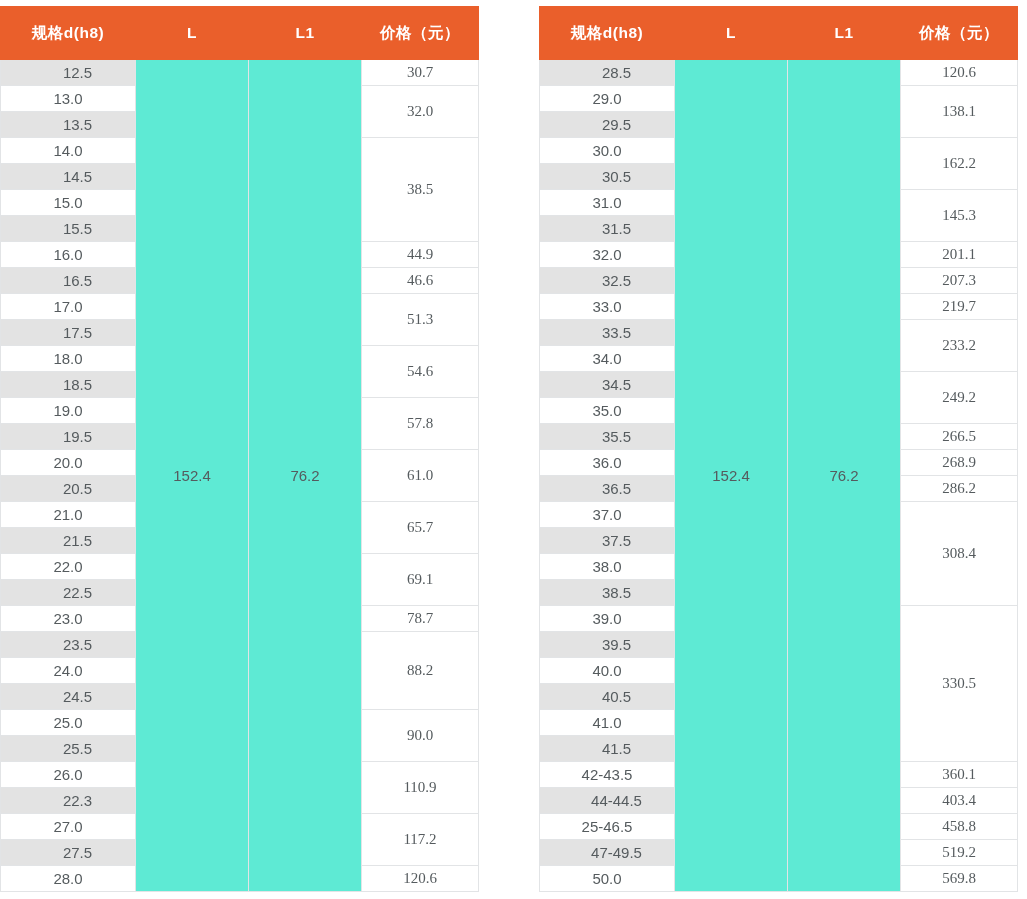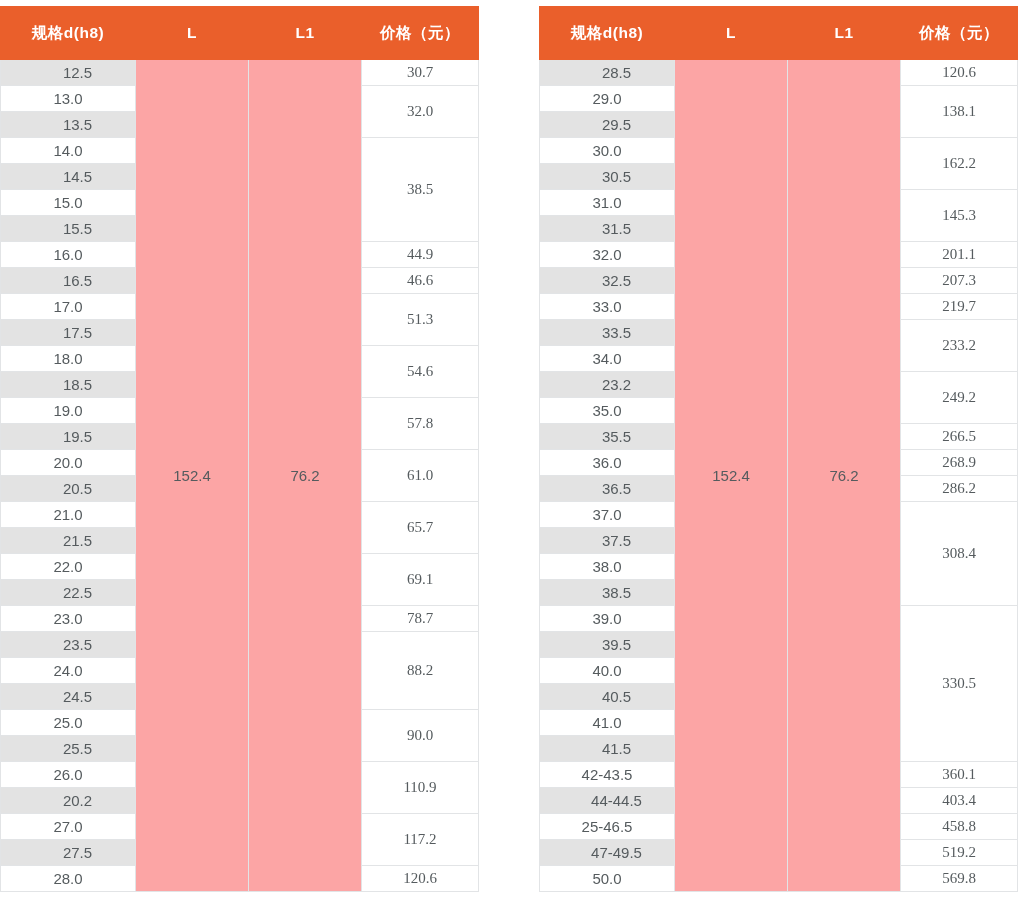--- a/index.html
+++ b/index.html
@@ -38,21 +38,21 @@
     border:1px solid #ea5f2b;
     letter-spacing:0.5px;
   }
   .c-spec{width:135px;}
   .c-l{width:113px;}
   .c-l1{width:113px;}
   .c-price{width:117px;}
   tbody tr{height:26px;}
   td.spec{background:#ffffff;}
   td.spec.alt{background:#e3e3e3;padding-left:19px;}
-  td.merged{background:#fca5a5;}
+  td.merged{background:#5eead4;}
   td.price{background:#ffffff;font-family:Liberation Serif, serif;}
 </style>
 </head>
 <body>
 
 <div class="page">
 
   <table class="pricetable">
     <colgroup>
       <col class="c-spec">
@@ -164,21 +164,21 @@
           <td class="price" rowspan="2">90.0</td>
         </tr>
         <tr>
           <td class="spec alt">25.5</td>
         </tr>
         <tr>
           <td class="spec">26.0</td>
           <td class="price" rowspan="2">110.9</td>
         </tr>
         <tr>
-          <td class="spec alt">20.2</td>
+          <td class="spec alt">22.3</td>
         </tr>
         <tr>
           <td class="spec">27.0</td>
           <td class="price" rowspan="2">117.2</td>
         </tr>
         <tr>
           <td class="spec alt">27.5</td>
         </tr>
         <tr>
           <td class="spec">28.0</td>
@@ -243,21 +243,21 @@
           <td class="price" rowspan="1">219.7</td>
         </tr>
         <tr>
           <td class="spec alt">33.5</td>
           <td class="price" rowspan="2">233.2</td>
         </tr>
         <tr>
           <td class="spec">34.0</td>
         </tr>
         <tr>
-          <td class="spec alt">23.2</td>
+          <td class="spec alt">34.5</td>
           <td class="price" rowspan="2">249.2</td>
         </tr>
         <tr>
           <td class="spec">35.0</td>
         </tr>
         <tr>
           <td class="spec alt">35.5</td>
           <td class="price" rowspan="1">266.5</td>
         </tr>
         <tr>

